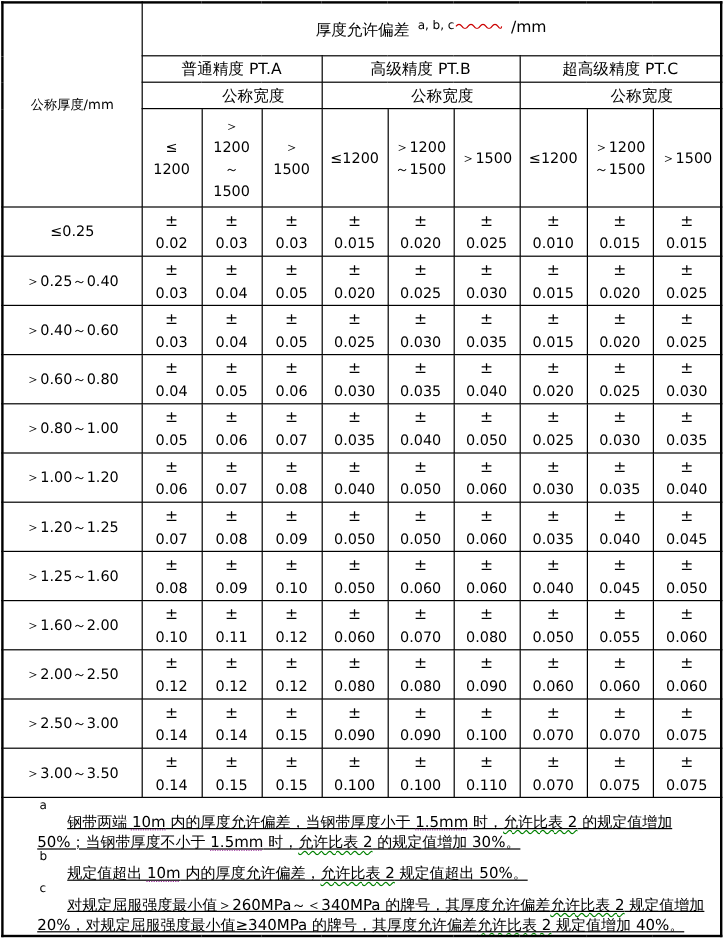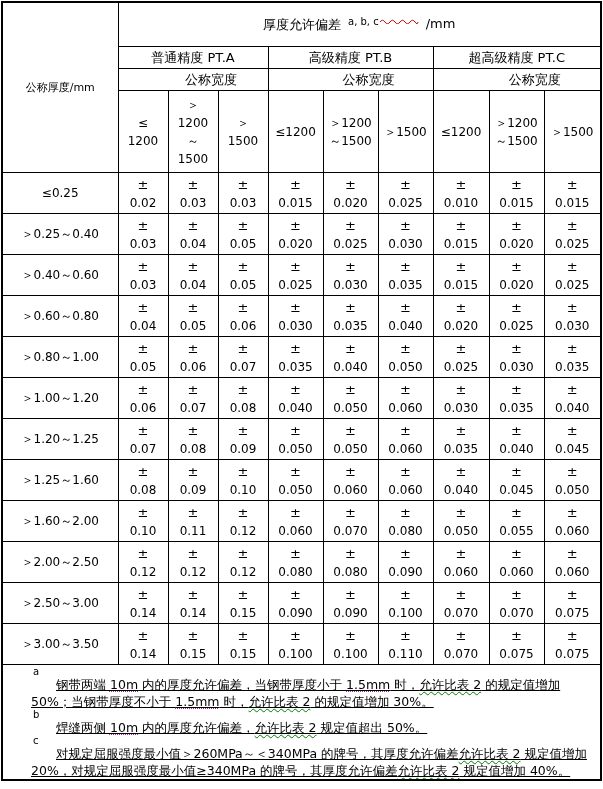--- a/index.html
+++ b/index.html
@@ -642,21 +642,21 @@
     <tfoot>
       <tr>
         <td class="notes-cell" colspan="10">
           <div id="notes-container">
               <div class="note">
                 <div class="note-marker">a</div>
                 <p class="note-text"><span>钢带两端 </span><span class="u-dotted">10m</span><span> 内的厚度允许偏差，当钢带厚度小于 </span><span class="u-dotted">1.5mm</span><span> 时，</span><span class="u-green">允许比表 2</span><span> 的规定值增加 50%；当钢带厚度不小于 </span><span class="u-dotted">1.5mm</span><span> 时，</span><span class="u-green">允许比表 2</span><span> 的规定值增加 30%。</span></p>
               </div>
               <div class="note">
                 <div class="note-marker">b</div>
-                <p class="note-text"><span>焊缝两侧 </span><span class="u-dotted">10m</span><span> 内的厚度允许偏差，</span><span class="u-green">允许比表 2</span><span> 规定值超出 50%。</span></p>
+                <p class="note-text"><span>规定值超出 </span><span class="u-dotted">10m</span><span> 内的厚度允许偏差，</span><span class="u-green">允许比表 2</span><span> 规定值超出 50%。</span></p>
               </div>
               <div class="note">
                 <div class="note-marker">c</div>
                 <p class="note-text"><span>对规定屈服强度最小值＞260MPa～＜340MPa 的牌号，其厚度允许偏差</span><span class="u-green">允许比表 2</span><span> 规定值增加 20%，对规定屈服强度最小值≥340MPa 的牌号，其厚度允许偏差</span><span class="u-green">允许比表 2</span><span> 规定值增加 40%。</span></p>
               </div>
             </div>
         </td>
       </tr>
     </tfoot>
   </table>

